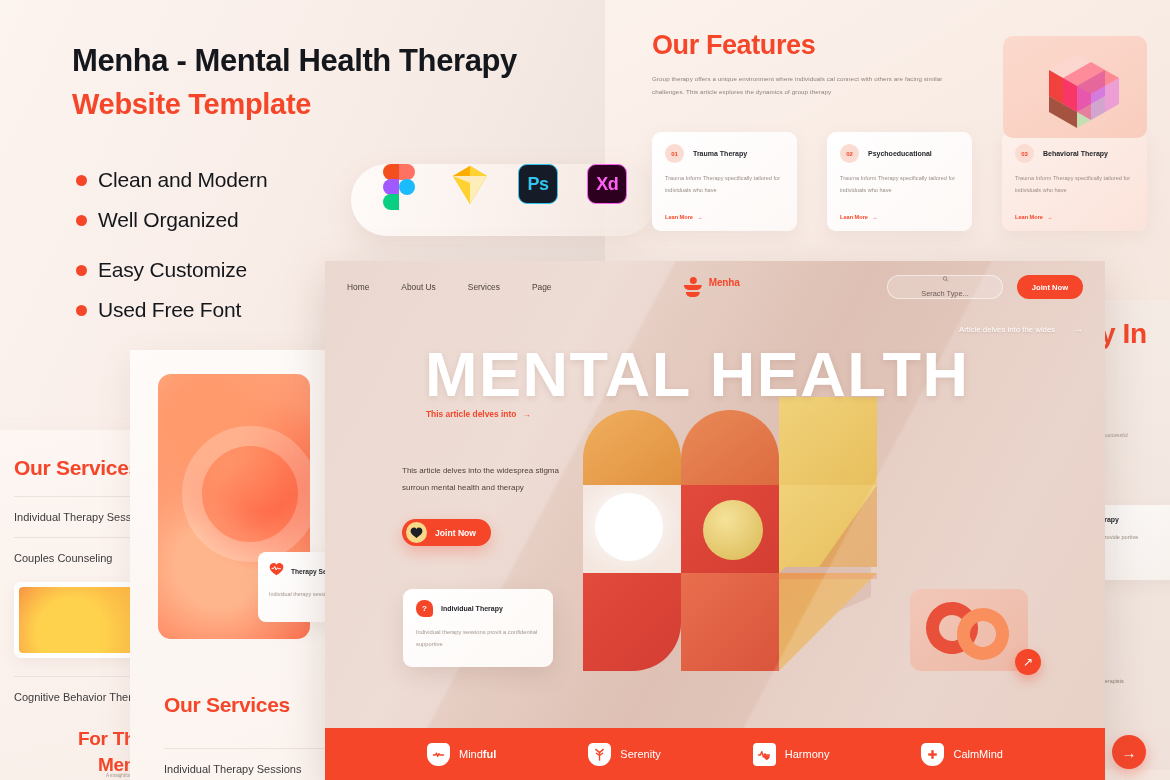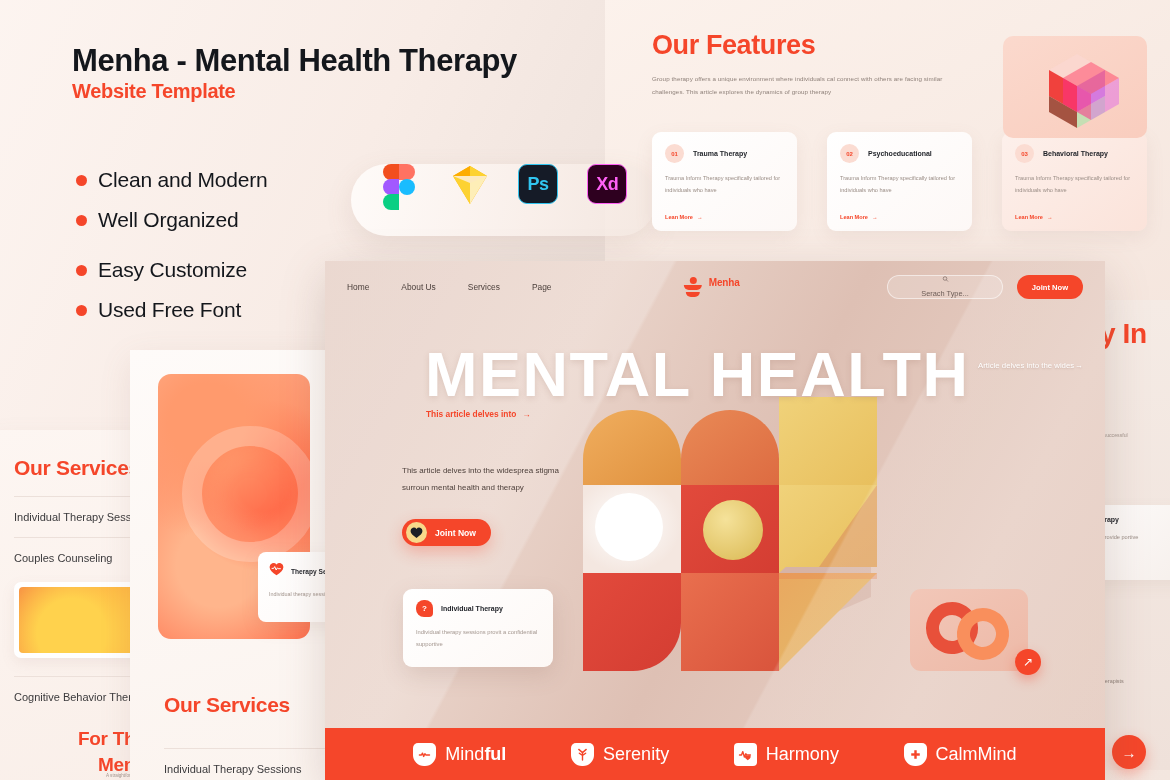--- a/index.html
+++ b/index.html
@@ -35,22 +35,22 @@
     background: linear-gradient(115deg,#fdf5f1 0%,#f8ece6 55%,#ece0da 100%);
   }
 
   
   .headline-wrap { position: absolute; left: 72px; top: 42px; width: 520px; }
   .headline {
     font-size: 31px; font-weight: 700; color: #14171c; letter-spacing: -.4px;
     line-height: 1.2;
   }
   .subheadline {
-    font-size: 20px; font-weight: 700; color: #f5462a; letter-spacing: -.3px;
-    margin-top: 0; line-height: 1.2;
+    font-size: 29px; font-weight: 700; color: #f5462a; letter-spacing: -.3px;
+    margin-top: 8px; line-height: 1.2;
   }
 
   
   .bullets { position: absolute; left: 76px; top: 168px; width: 320px; }
   .bullet { display: flex; align-items: center; gap: 11px; margin-bottom: 16px; }
   .bullet:nth-child(2) { margin-bottom: 26px; }
   .dot {
     width: 11px; height: 11px; border-radius: 50%;
     background: #f5462a; flex: none;
   }
@@ -279,23 +279,22 @@
   .search-ph { font-size: 7.4px; color: #6d5d57; }
   .joint-btn {
     width: 66px; height: 24px; border-radius: 12px; background: #f5462a;
     color: #fff; font-size: 7.6px; font-weight: 700;
     display: flex; align-items: center; justify-content: center;
   }
 
   
   .hero-kicker {
     position: absolute; right: 22px; top: 64px;
-    font-size: 7.8px; color: #fff; display: flex; align-items: center; gap: 1px;
+    font-size: 7.8px; color: #fff; display: flex; align-items: center; gap: 20px;
     text-shadow: 0 1px 2px rgba(120,80,70,.25);
-    margin-top: 36px;
   }
   .hero-title {
     position: absolute; left: 100px; top: 82px;
     font-size: 63px; font-weight: 700; color: #fff; letter-spacing: 1.5px;
     line-height: 1; white-space: nowrap;
     text-shadow: 0 2px 6px rgba(140,95,80,.18);
   }
   .hero-link {
     position: absolute; left: 101px; top: 148px;
     font-size: 8.4px; font-weight: 700; color: #f5462a;
@@ -372,21 +371,21 @@
     justify-content: space-around; padding: 0 56px;
   }
   .brand-item { display: flex; align-items: center; gap: 9px; }
   .brand-ic {
     width: 23px; height: 23px; border-radius: 50%; background: #fff;
     display: flex; align-items: center; justify-content: center;
     color: #f5462a; font-size: 12px; font-weight: 700; flex: none;
   }
   .brand-ic.sq { border-radius: 4px; }
   .brand-ic.sh { border-radius: 5px 5px 11px 11px; }
-  .brand-lbl { font-size: 18px; color: #fff; font-weight: 500; text-align: center; }
+  .brand-lbl { font-size: 11px; color: #fff; font-weight: 500; text-align: center; }
   .brand-lbl b { font-weight: 800; }
 </style>
 </head>
 <body>
 
 <div id="stage">
 
   <div class="bg-sheet sheet-left-diag"></div>
   <div class="bg-sheet sheet-topright"></div>
   <div class="bg-sheet sheet-midright"></div>

